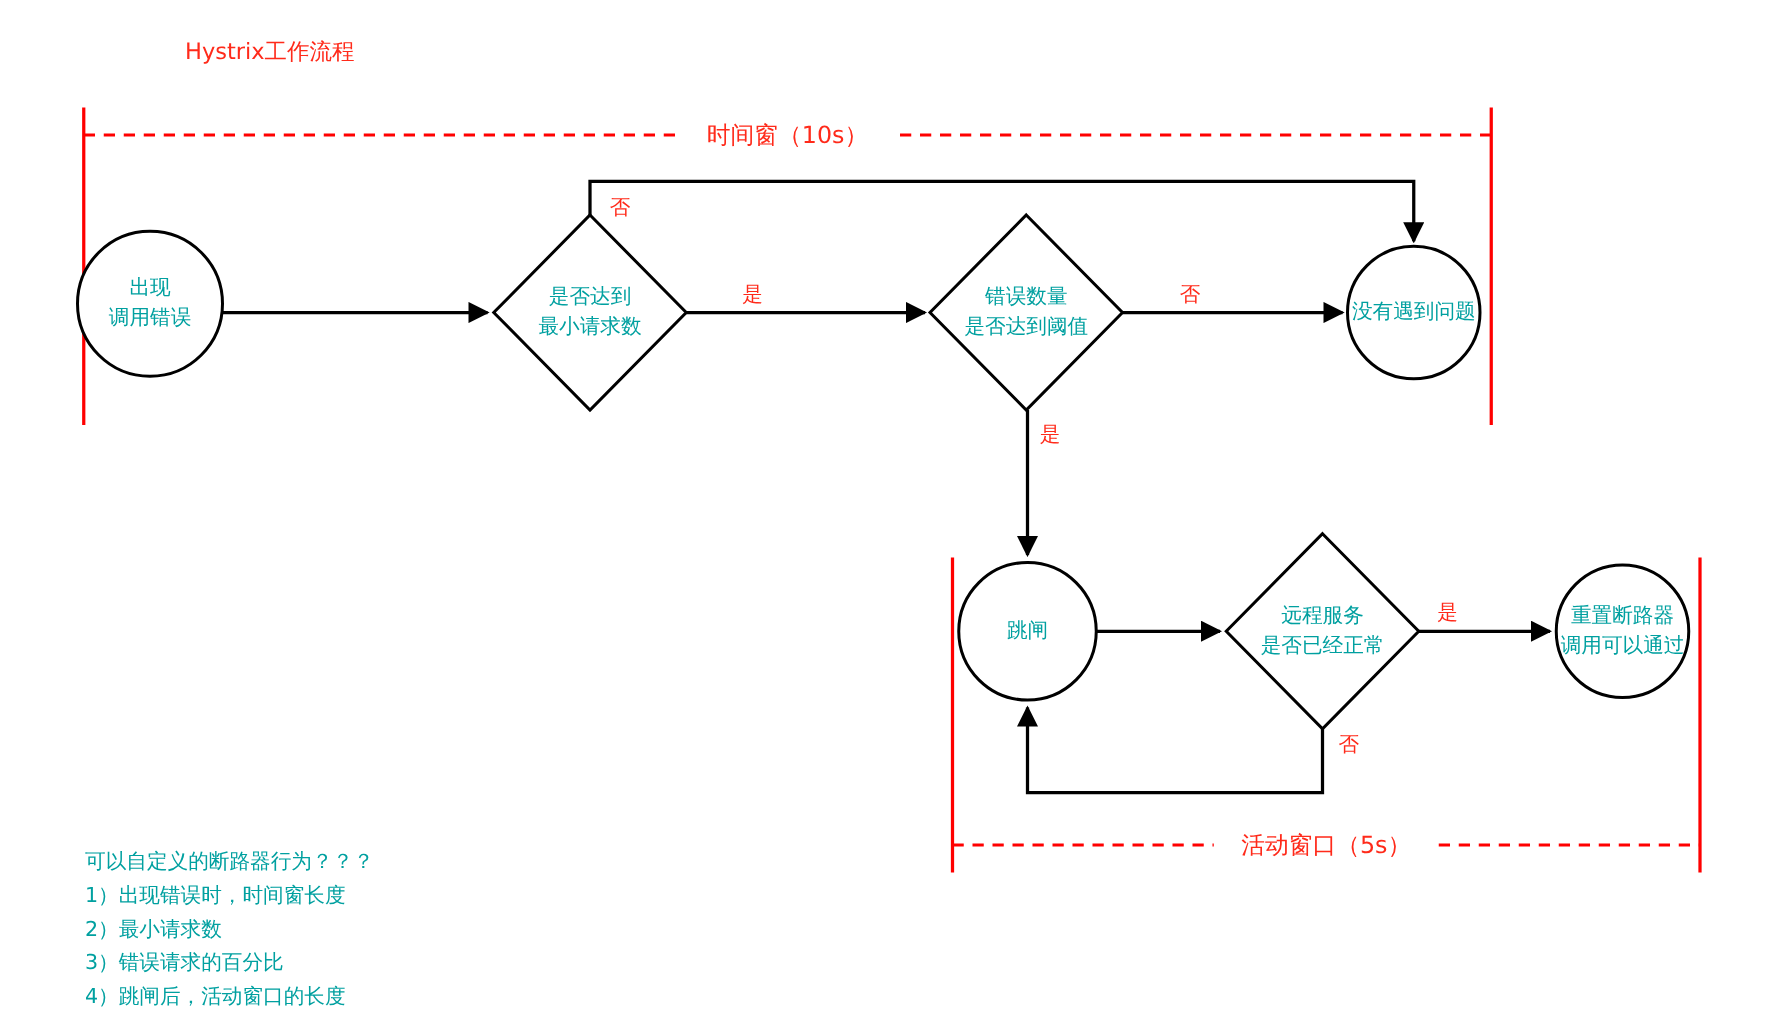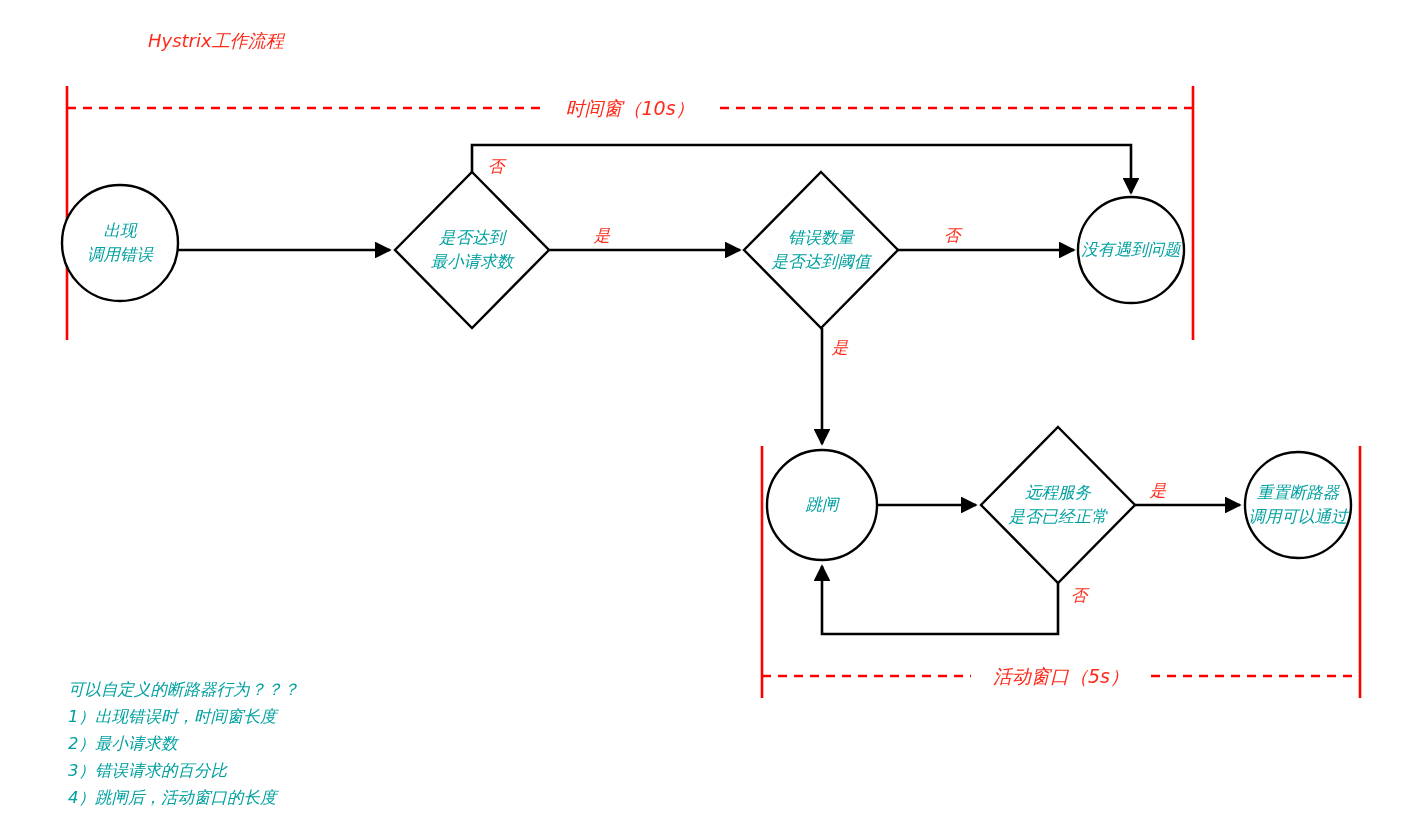--- a/index.html
+++ b/index.html
@@ -10,21 +10,20 @@
   }
   body {
     font-family: "DejaVu Sans", "Liberation Sans", sans-serif;
   }
   #canvas {
     position: relative;
     width: 1414px;
     height: 815px;
     background: #ffffff;
     overflow: hidden;
-    font-style: italic;
   }
   #diagram-svg {
     position: absolute;
     left: 0;
     top: 0;
     width: 1414px;
     height: 815px;
   }
   .node-shape {
     fill: #ffffff;

